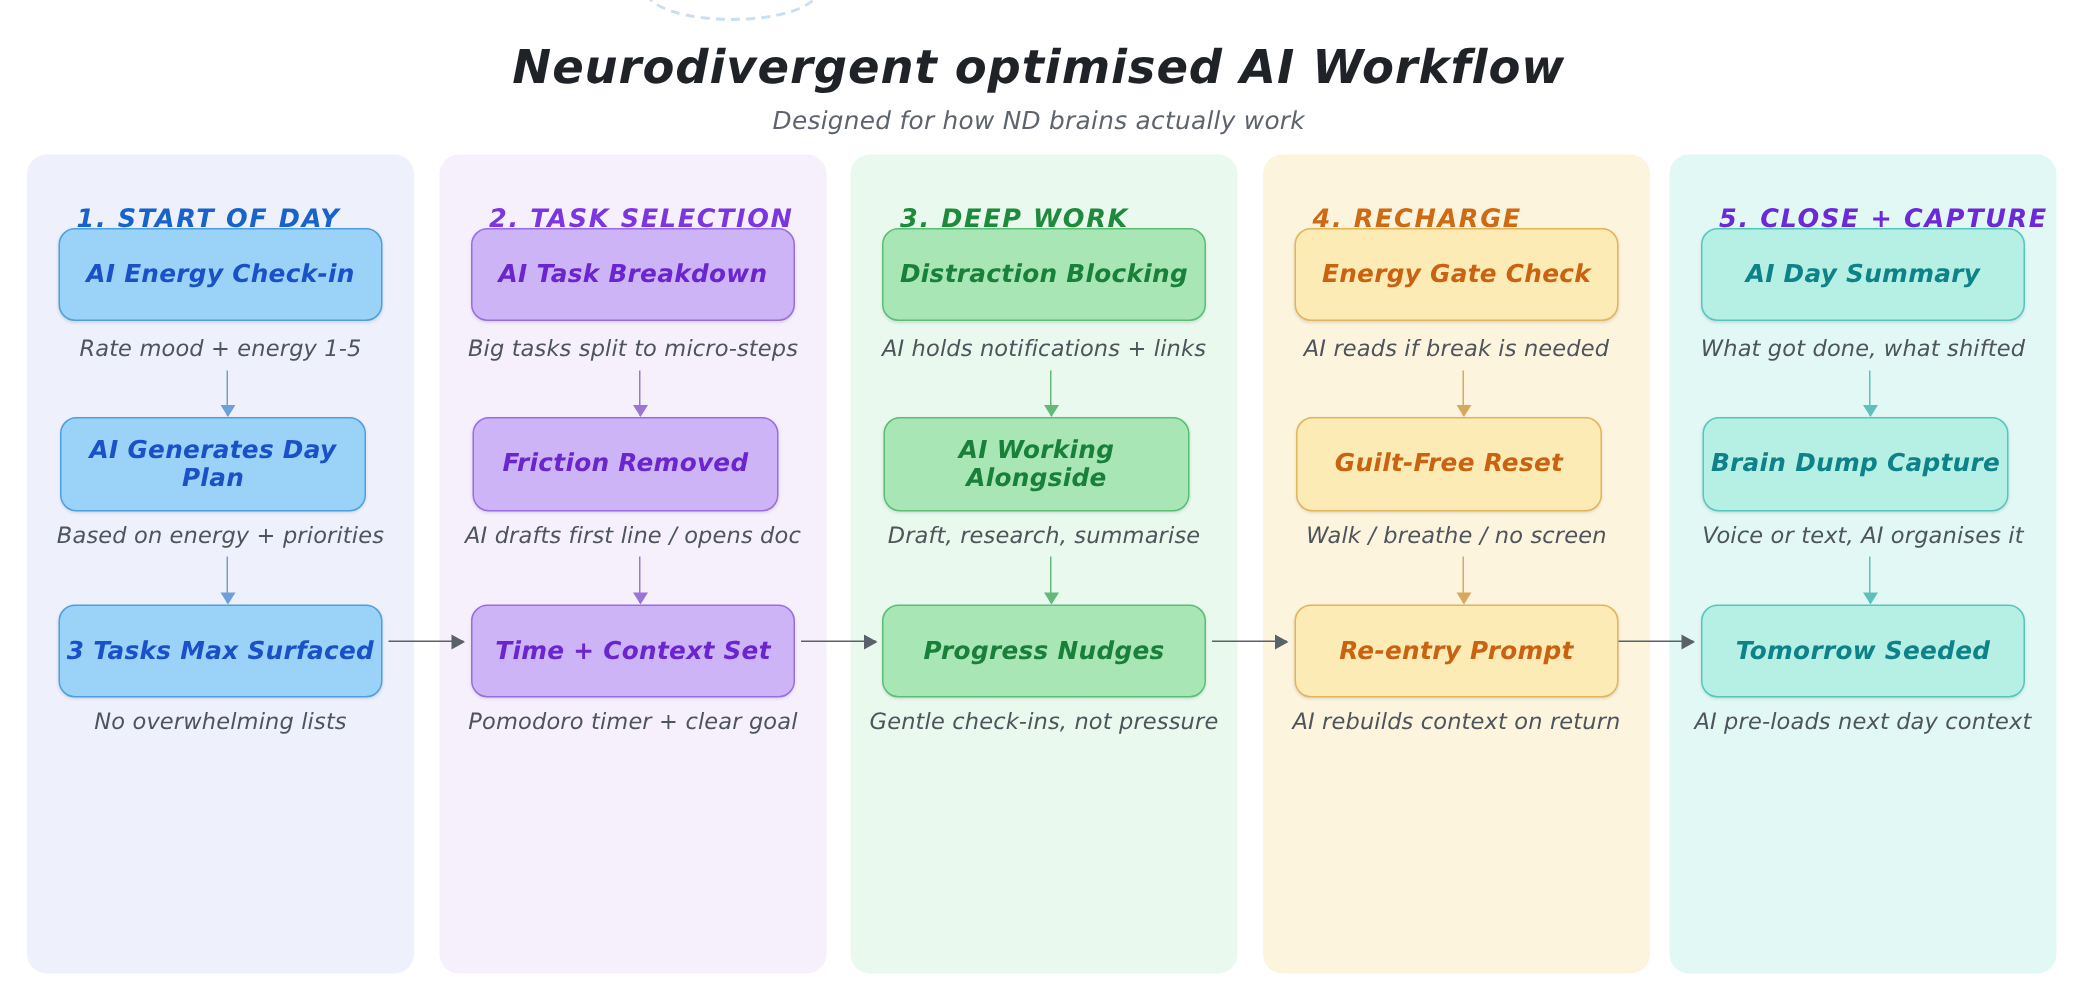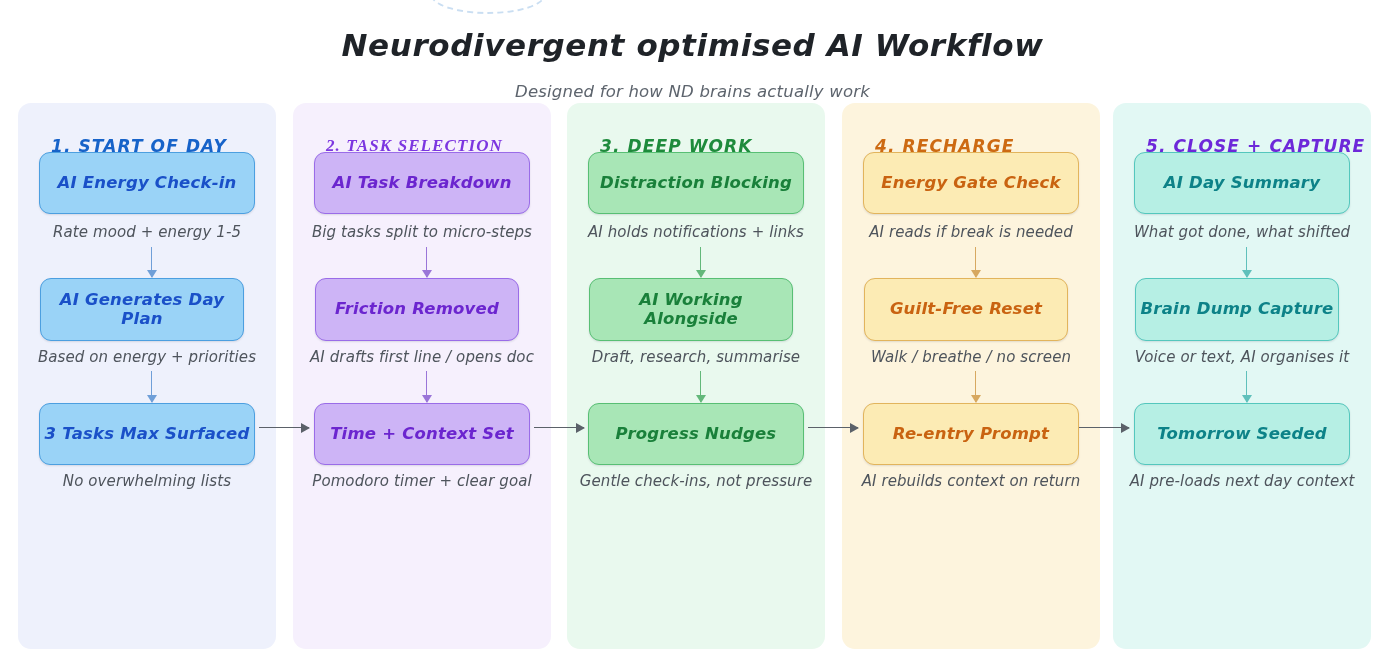--- a/index.html
+++ b/index.html
@@ -39,21 +39,21 @@
     font-family: "DejaVu Sans", sans-serif;
     font-size: 31px;
     font-weight: 700;
     font-style: italic;
     color: #1f2328;
     letter-spacing: .6px;
     line-height: 1.1;
     white-space: nowrap;
   }
   .subtitle {
-    margin-top: 20px;
+    margin-top: 9px;
     font-size: 16.5px;
     font-style: italic;
     color: #5d646d;
     letter-spacing: .2px;
     white-space: nowrap;
   }
 
   
   .board {
     position: absolute;
@@ -80,21 +80,21 @@
 
   .col-title {
     font-size: 17px;
     font-weight: 700;
     font-style: italic;
     letter-spacing: 1.1px;
     white-space: nowrap;
     margin: 19px 0 0 24px;
   }
   .c0 .col-title { color: #1763c9; }
-  .c1 .col-title { color: #7c36e0; font-family: Liberation Serif, serif; }
+  .c1 .col-title { color: #7c36e0; }
   .c2 .col-title { color: #1e8b3c; }
   .c3 .col-title { color: #cd6a12; text-decoration: underline; }
   .c4 .col-title { color: #6d28d9; }
 
   
   .node {
     position: absolute;
     box-sizing: border-box;
     border-radius: 11px;
     border-width: 1.6px;

